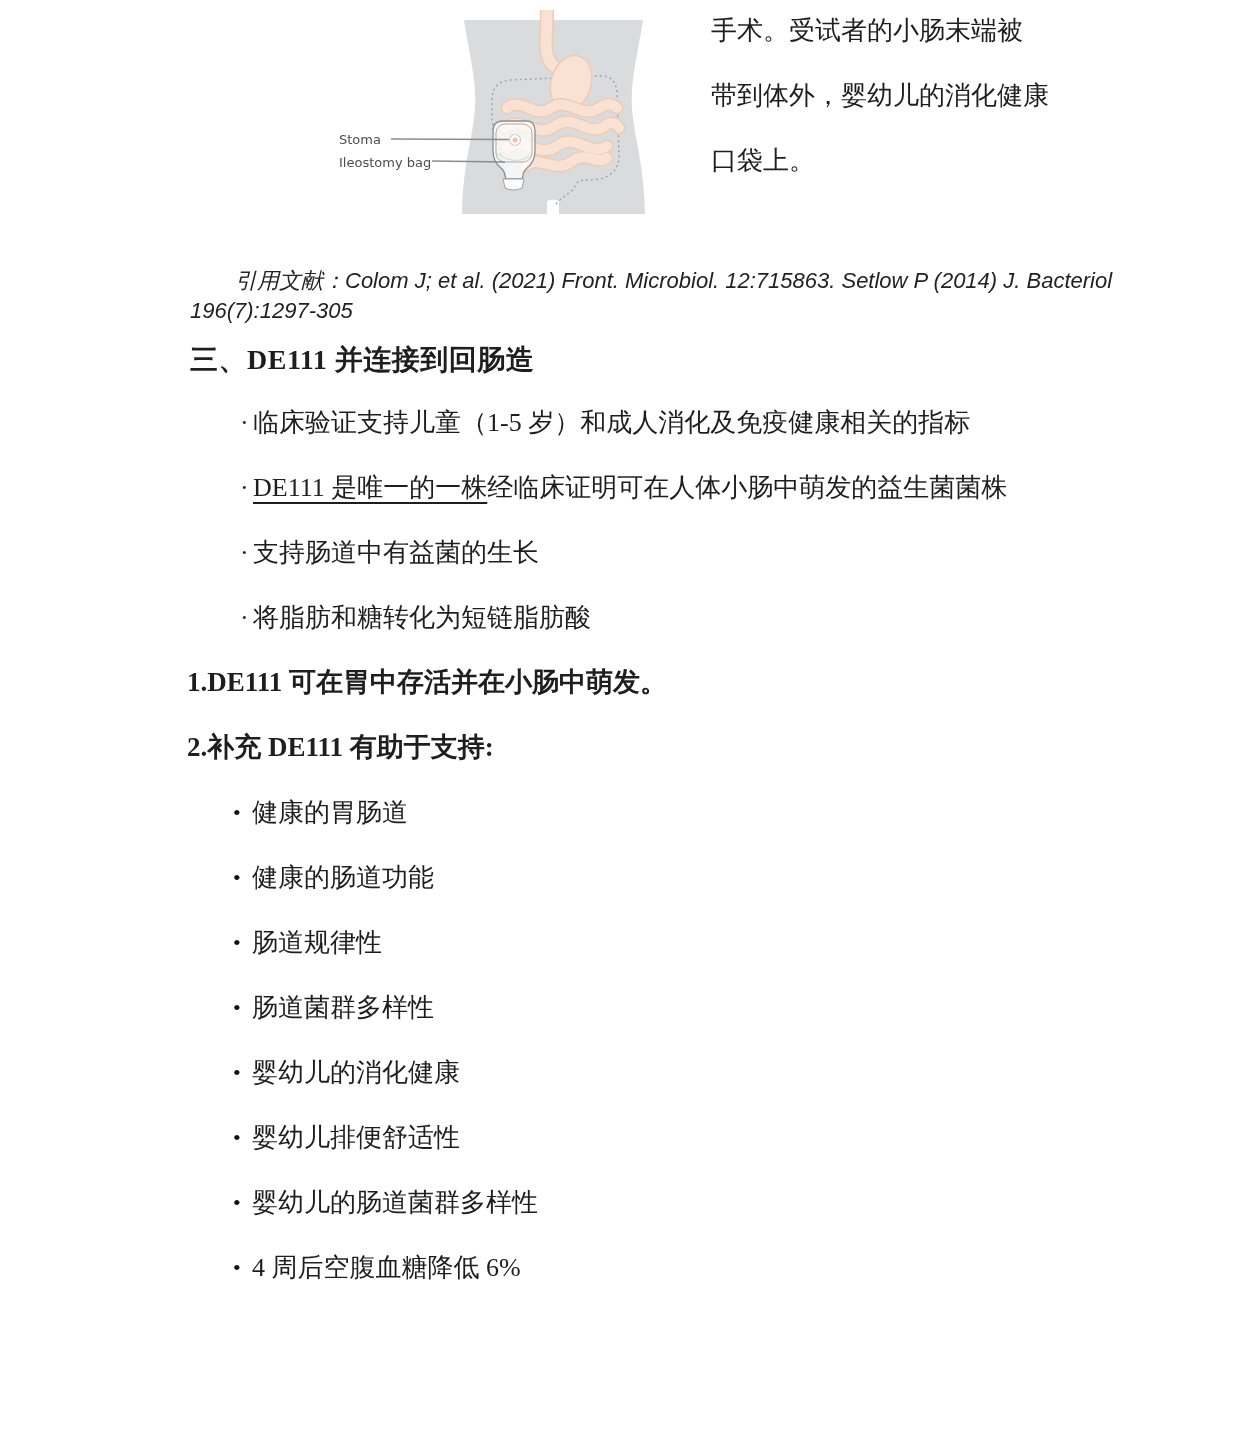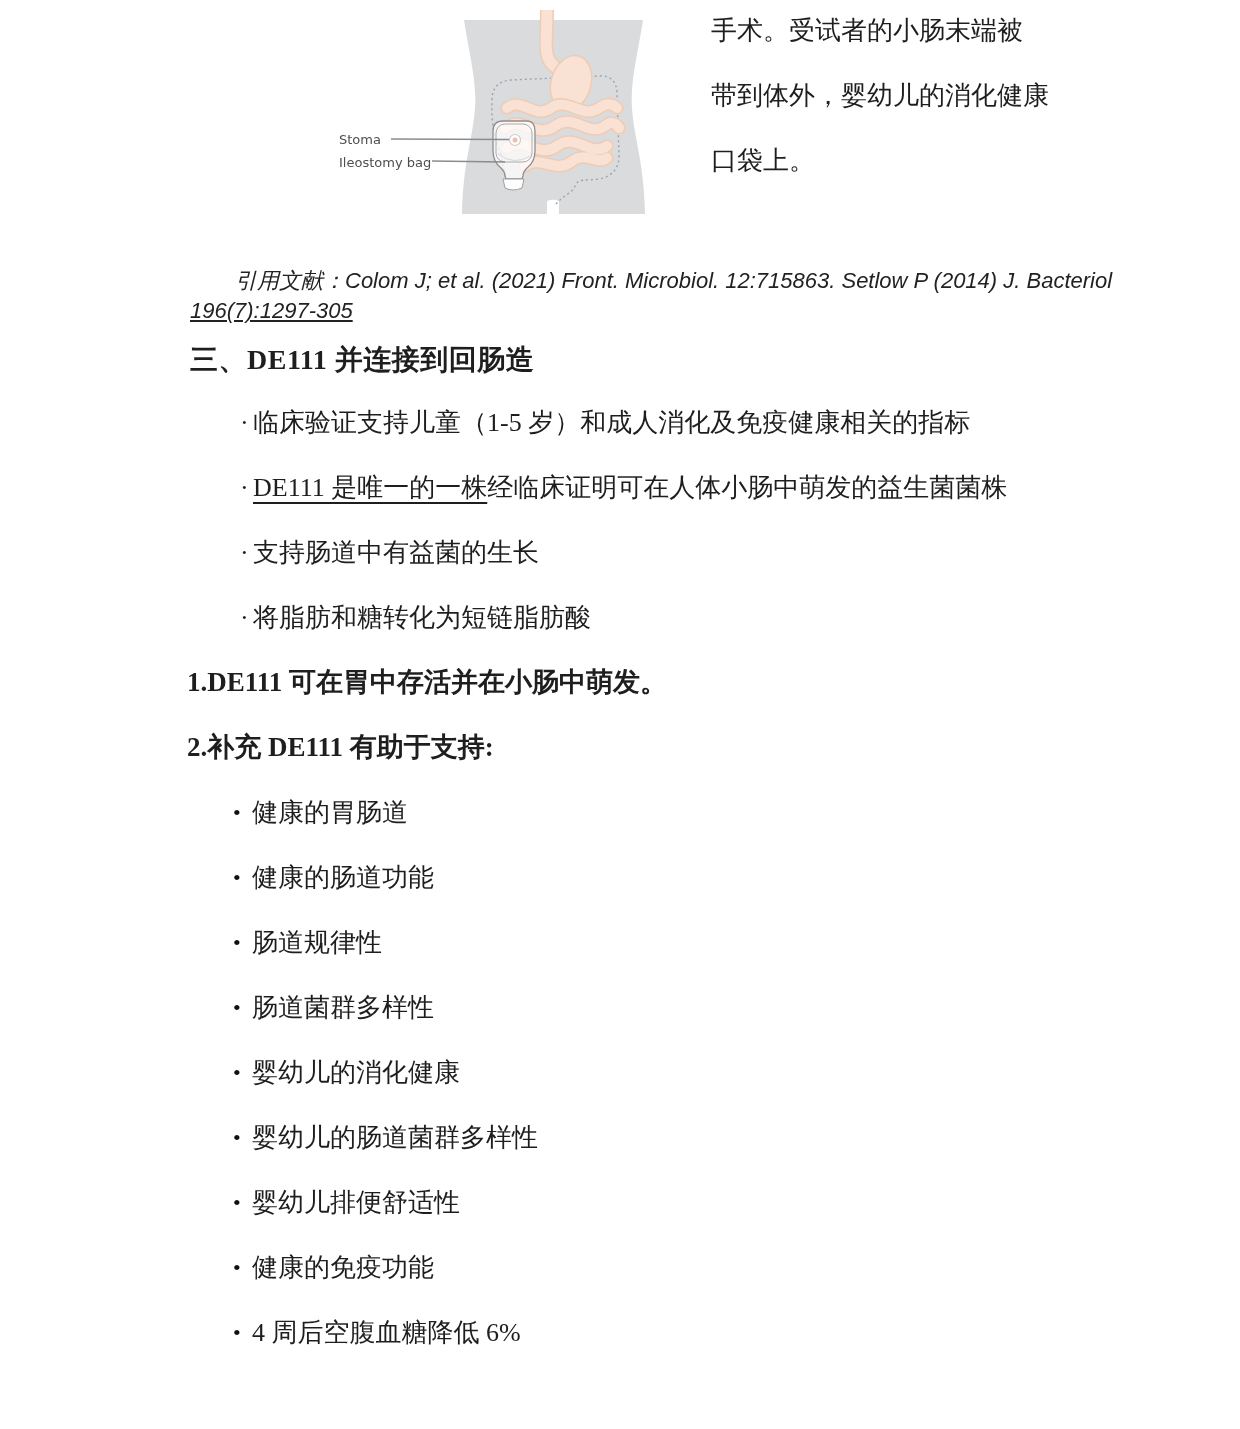--- a/index.html
+++ b/index.html
@@ -37,21 +37,21 @@
     top:229px;
     width:1000px;
     font-style:italic;
     font-size:22px;
     line-height:30px;
     font-family:"Liberation Sans","DejaVu Sans",sans-serif;
     color:#222;
     margin-top:37px;
   }
   .citation .line1{padding-left:45px;white-space:nowrap;}
-  .citation .line2{white-space:nowrap;text-decoration:underline;}
+  .citation .line2{white-space:nowrap;}
   
   .heading{
     position:absolute;
     left:190px;
     top:341px;
     font-size:28px;
     line-height:38px;
     font-weight:bold;
     letter-spacing:0.5px;
     white-space:nowrap;
@@ -196,19 +196,18 @@
     <div>1.DE111 可在胃中存活并在小肠中萌发。</div>
     <div>2.补充 DE111 有助于支持:</div>
   </div>
 
   <div class="benefits">
     <div class="item"><span class="marker">•</span><span>健康的胃肠道</span></div>
     <div class="item"><span class="marker">•</span><span>健康的肠道功能</span></div>
     <div class="item"><span class="marker">•</span><span>肠道规律性</span></div>
     <div class="item"><span class="marker">•</span><span>肠道菌群多样性</span></div>
     <div class="item"><span class="marker">•</span><span>婴幼儿的消化健康</span></div>
+    <div class="item"><span class="marker">•</span><span>婴幼儿排便舒适性</span></div>
     <div class="item"><span class="marker">•</span><span>婴幼儿的肠道菌群多样性</span></div>
-    <div class="item"><span class="marker">•</span><span>婴幼儿排便舒适性</span></div>
-    <div class="item"><span class="marker">•</span><span>健康的免疫功能</span></div>
     <div class="item"><span class="marker">•</span><span>4 周后空腹血糖降低 6%</span></div>
   </div>
 
 </div>
 
 </body></html>

